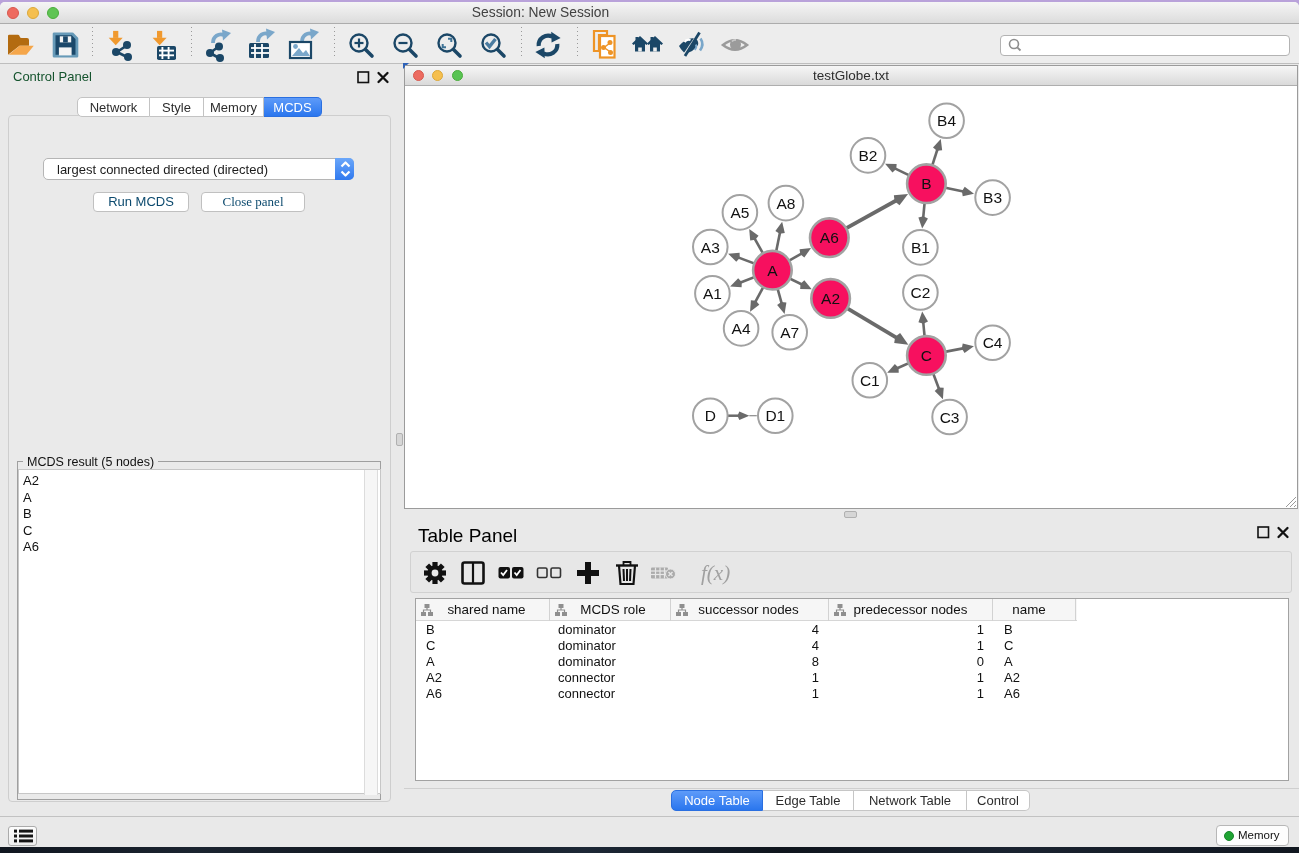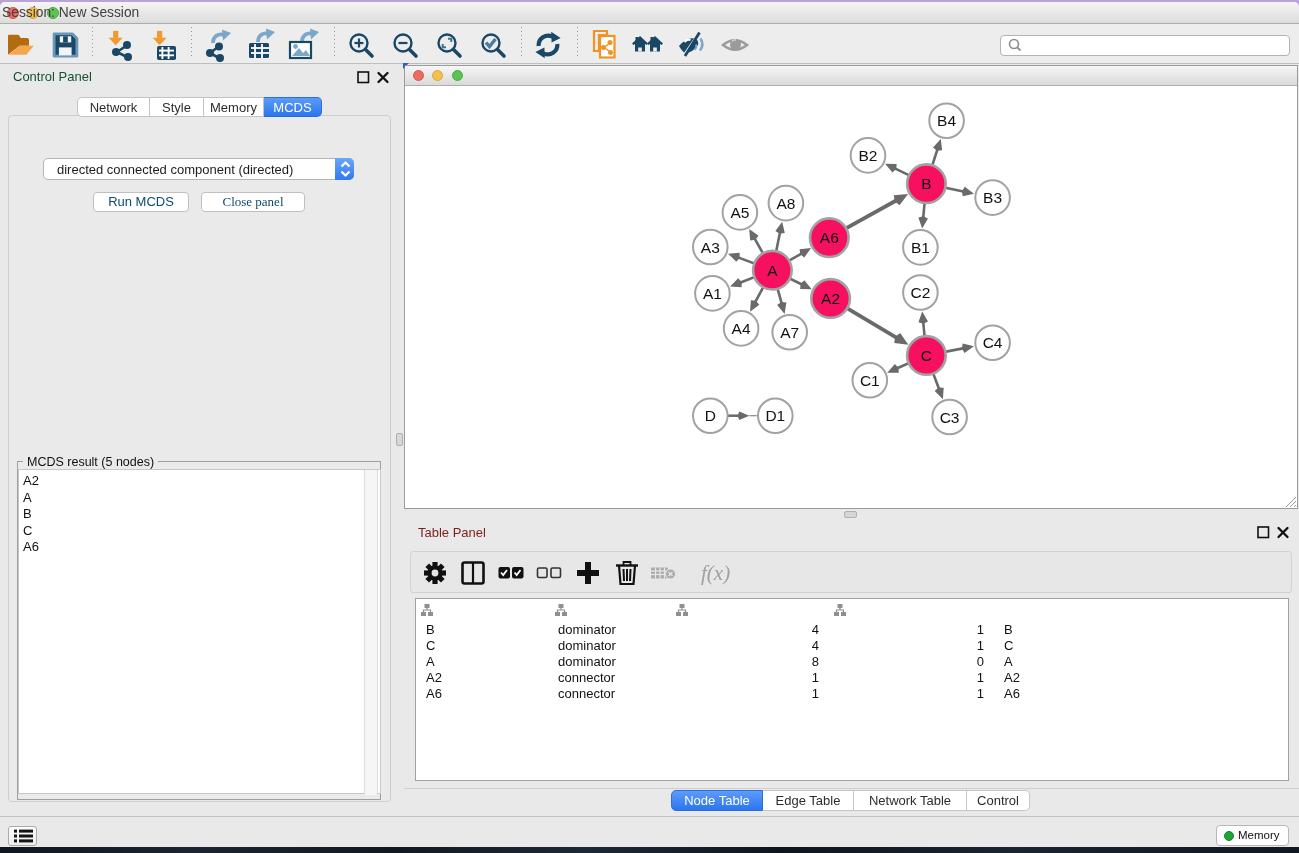--- a/index.html
+++ b/index.html
@@ -10,21 +10,21 @@
 
 #win { position:absolute; left:0; top:2px; width:1299px; height:845px;
   background:#e9e9e9; border-radius:5px 5px 0 0; }
 #titlebar { position:absolute; left:0; top:0; width:1299px; height:22px;
   background:linear-gradient(#f5f5f5,#dcdcdc); border-bottom:1px solid #acacac;
   border-radius:5px 5px 0 0; }
 .tl { position:absolute; border-radius:50%; width:12px; height:12px; top:5px; }
 #titlebar .t-red { left:7px; background:#ee6a5f; border:0.5px solid #d8584e; }
 #titlebar .t-yel { left:27px; background:#f5bf4f; border:0.5px solid #dca839; }
 #titlebar .t-grn { left:47px; background:#5fc454; border:0.5px solid #4aad3c; }
-#title-text { position:absolute; top:3px; left:2px; width:1065px; 
+#title-text { position:absolute; top:3px; left:8px; width:1065px; text-align:center;
   font-size:13.8px; color:#414141; }
 #toolbar { position:absolute; left:0; top:22px; width:1299px; height:40px;
   background:#ededed; border-bottom:1px solid #bebebe; }
 .tsep { position:absolute; top:3px; height:32px; width:1px;
   background-image:repeating-linear-gradient(#9a9a9a 0 1.5px, transparent 1.5px 4px); }
 #searchbox { position:absolute; left:1000px; top:11px; width:290px; height:21px;
   background:#fff; border:1px solid #b3b3b3; border-radius:4px; }
 
 #cp-title { position:absolute; left:13px; top:69px; font-size:13px; color:#14532d; }
 .tab { position:absolute; top:97px; height:20px; background:#fff;
@@ -67,21 +67,21 @@
   background:#fff; border:1px solid #9b9b9b; }
 #net-titlebar { position:absolute; left:0; top:0; width:892px; height:20px;
   background:linear-gradient(#f6f6f6,#dadada); border-bottom:1px solid #aeaeae; }
 #net-titlebar .t-red { left:8px; top:4px; width:11px; height:11px; background:#ec6b60; border:0.5px solid #d8584e;}
 #net-titlebar .t-yel { left:27px; top:4px; width:11px; height:11px; background:#f5bf4f; border:0.5px solid #dca839;}
 #net-titlebar .t-grn { left:47px; top:4px; width:11px; height:11px; background:#59c353; border:0.5px solid #4aad3c;}
 #net-title-text { position:absolute; top:2px; left:0; width:892px; text-align:center;
   font-size:13.5px; color:#2e2e2e; }
 #graph { position:absolute; left:0; top:20px; }
 
-#tp-title { position:absolute; left:418px; top:525px; font-size:13px; color:#7f1d1d; }
+#tp-title { position:absolute; left:418px; top:525px; font-size:19px; color:#000000; }
 #tp-toolbar { position:absolute; left:410px; top:551px; width:882px; height:42px;
   background:#e7e7e7; border:1px solid #d1d1d1; border-radius:3px; }
 #table { position:absolute; left:415px; top:598px; width:874px; height:183px;
   background:#fff; border:1px solid #a2a2a2; }
 #thead { position:absolute; left:0; top:0; width:661px; height:22px;
   background:#f6f6f6; border-bottom:1px solid #d6d6d6; }
 .hcell { position:absolute; top:0; height:22px; border-right:1px solid #d2d2d2; }
 .hlabel { position:absolute; top:3px; width:100%; text-align:center; font-size:13.4px; color:#111; }
 .trow { position:absolute; font-size:13px; color:#111; }
 
@@ -282,21 +282,21 @@
     </div>
   </div>
 
   <div id="cp-title">Control Panel</div>
   <div id="cp-pane"></div>
   <div class="tab" id="tab-network">Network</div>
   <div class="tab" id="tab-style">Style</div>
   <div class="tab" id="tab-select">Memory</div>
   <div class="tab" id="tab-mcds">MCDS</div>
   <div id="dropdown">
-    <div class="dtext">directed connected component (directed)</div>
+    <div class="dtext">largest connected directed (directed)</div>
     <div class="spin"></div>
   </div>
   <div class="btn" id="btn-run">Run MCDS</div>
   <div class="btn" id="btn-close">Close panel</div>
   <div id="groupbox"></div>
   <div id="groupbox-title">MCDS result (5 nodes)</div>
   <div id="mcds-list">
     <div>A2</div>
       <div>A</div>
       <div>B</div>
@@ -307,20 +307,21 @@
   <div id="vdiv-handle"></div>
 
   <svg class="abs" style="left:403px;top:63px;z-index:6" width="6" height="6" viewBox="0 0 6 6">
       <path d="M0,0 L6,0 L4,2 L2,2 L2,4 L0,6 Z" fill="#2e62b8"></path>
     </svg>
   <div id="netwin">
     <div id="net-titlebar">
       <div class="tl t-red"></div>
         <div class="tl t-yel"></div>
         <div class="tl t-grn"></div>
+      <div id="net-title-text">testGlobe.txt</div>
     </div>
     <svg id="graph" width="892" height="422" viewBox="0 0 892 422">
         <line x1="367.4" y1="184.2" x2="348.3782459588684" y2="150.37054204377213" stroke="#6a6a6a" stroke-width="2.6"></line>
         <polygon points="344.2122426624909,142.96146541206076 353.54243118533543,149.761287625044 350.2848051145047,153.761284172873 345.1745328718731,154.46642075977624" fill="#6a6a6a"></polygon>
         <line x1="367.4" y1="184.2" x2="375.4759032920465" y2="144.05976956323565" stroke="#6a6a6a" stroke-width="2.6"></line>
         <polygon points="377.15244227450484,135.72674988005372 379.7871287643237,146.96723150231375 374.7086401577214,147.87335151236243 370.37571829861236,145.07372865153727" fill="#6a6a6a"></polygon>
         <line x1="367.4" y1="184.2" x2="331.060966195263" y2="170.62406466554108" stroke="#6a6a6a" stroke-width="2.6"></line>
         <polygon points="323.098485734909,167.6493537689193 334.6143277510857,166.82753708713454 334.70497195888385,171.98543235823036 331.2546542678422,175.82045619529907" fill="#6a6a6a"></polygon>
         <line x1="367.4" y1="184.2" x2="333.049334838701" y2="197.4822571957023" stroke="#6a6a6a" stroke-width="2.6"></line>
         <polygon points="325.12135861582976,200.5477413352125 333.1836440829473,192.28399200172555 336.67754983952085,196.07934739538527 336.64583793462936,201.23794161814482" fill="#6a6a6a"></polygon>
@@ -468,20 +469,37 @@
             <line x1="1.5" y1="-5.5" x2="1.5" y2="5.5"></line>
         </g>
         <circle cx="7.5" cy="1" r="5" fill="#ababab" stroke="#e7e7e7" stroke-width="1"></circle>
         <path d="M5.5,-1 L9.5,3 M9.5,-1 L5.5,3" stroke="#e7e7e7" stroke-width="1.4"></path>
       </g>
 
       <text x="290" y="28" font-family="Liberation Serif, serif" font-style="italic" font-size="21" fill="#a0a0a0">f(x)</text>
     </svg>
   </div>
   <div id="table">
+    <div id="thead">
+      <div class="hcell" style="left:0;width:134px">
+          <div class="hlabel" style="left:4px">shared name</div>
+        </div>
+      <div class="hcell" style="left:134px;width:121px">
+          <div class="hlabel" style="left:3px">MCDS role</div>
+        </div>
+      <div class="hcell" style="left:255px;width:158px">
+          <div class="hlabel" style="left:-1px">successor nodes</div>
+        </div>
+      <div class="hcell" style="left:413px;width:164px">
+          <div class="hlabel" style="left:0px">predecessor nodes</div>
+        </div>
+      <div class="hcell" style="left:577px;width:83px;border-right:1px solid #d2d2d2">
+          <div class="hlabel" style="left:-5px">name</div>
+        </div>
+    </div>
     <svg style="position:absolute;left:0;top:0;z-index:5" width="670" height="22" viewBox="0 0 670 22">
       <g id="hicon" transform="translate(5,5)">
         <g fill="#8f8f8f">
           <rect x="3.5" y="0" width="5" height="4"></rect>
           <rect x="0" y="8" width="5" height="4"></rect>
           <rect x="7" y="8" width="5" height="4"></rect>
         </g>
         <path d="M6,4 L6,6 M2.5,8 L2.5,6 L9.5,6 L9.5,8" fill="none" stroke="#8f8f8f" stroke-width="1.2"></path>
       </g>
       <use href="#hicon" x="134" y="0"></use>

